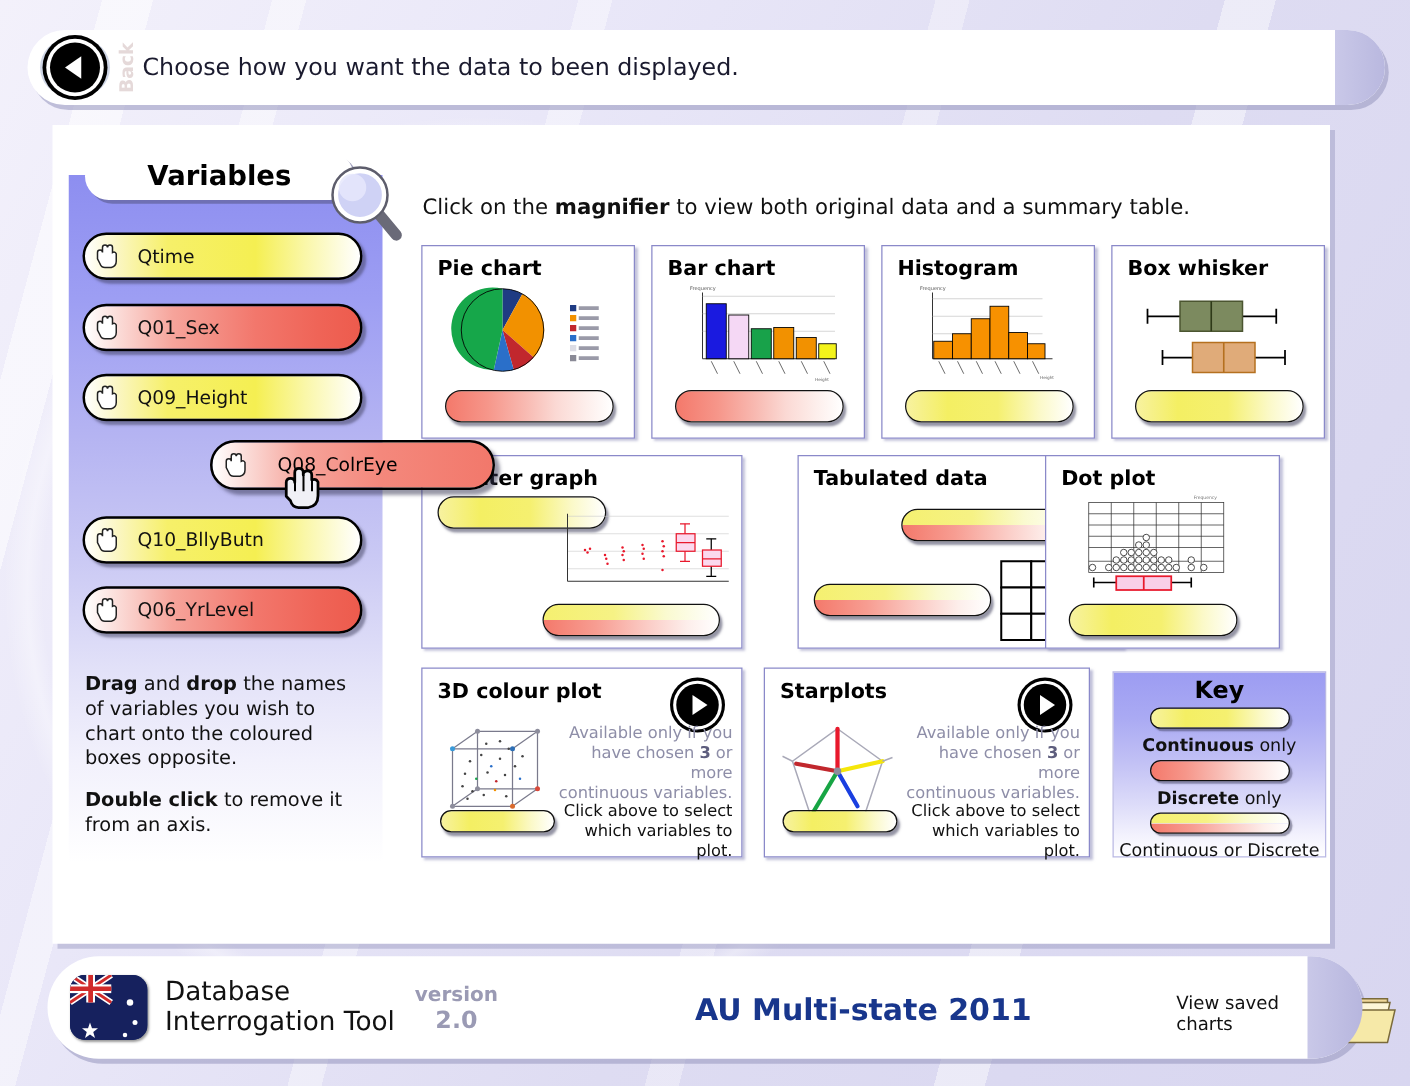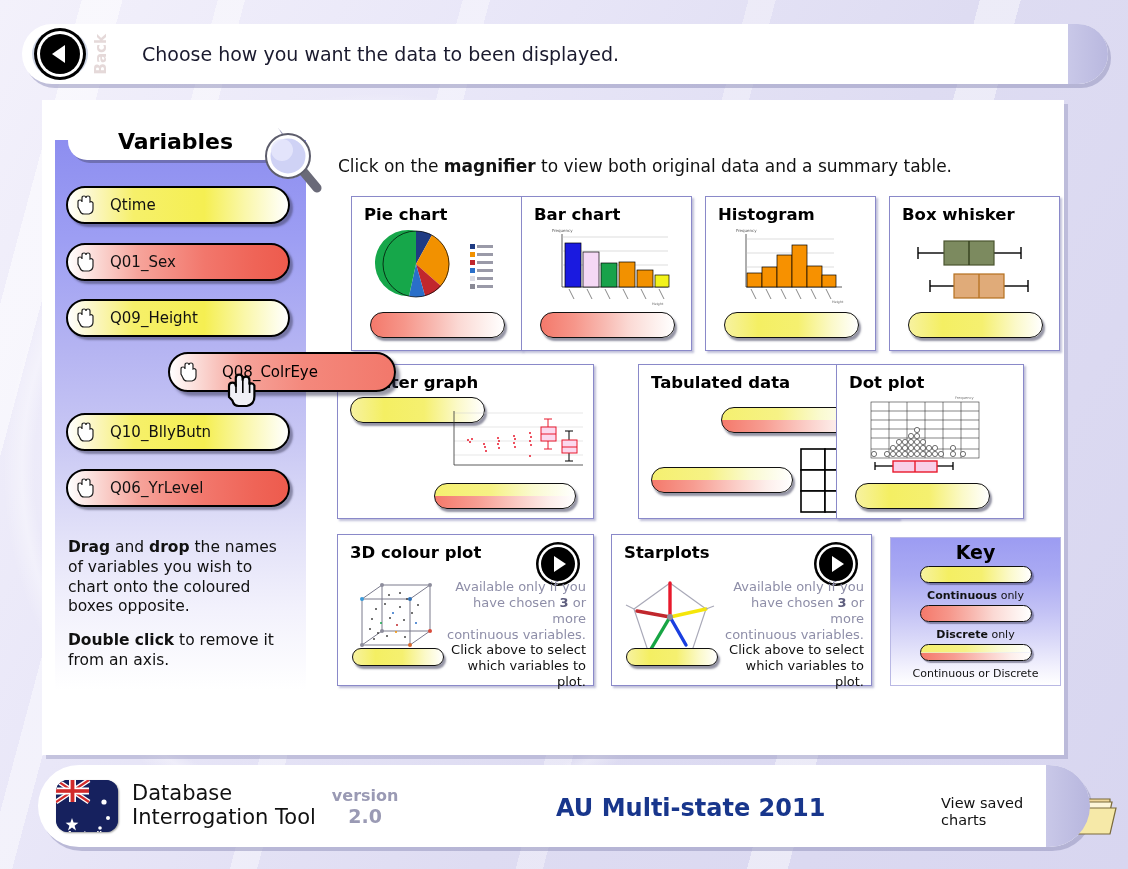--- a/index.html
+++ b/index.html
@@ -47,21 +47,21 @@
     width:40px;height:40px;border-radius:50%;background:#000;
     display:flex;align-items:center;justify-content:center;
     box-shadow:0 0 0 3px #fff, 0 0 0 6px #000;
   }
   .back-tri{ width:0;height:0;border-top:9px solid transparent;border-bottom:9px solid transparent;border-right:13px solid #fff; margin-right:3px;}
   .back-label{
     writing-mode:vertical-rl; transform:rotate(180deg);
     font-size:15px; color:#e5d9d9; font-weight:bold; letter-spacing:0px;
     margin-left:4px;
   }
-  .header-text{ margin-left:32px; font-size:19px; color:#1a1a2e; font-family:"DejaVu Sans",sans-serif;text-align:center;}
+  .header-text{ margin-left:4px; font-size:19px; color:#1a1a2e; font-family:"DejaVu Sans",sans-serif;text-align:center;}
 
   
   .panel{
     position:absolute; left:42px; top:100px; width:1022px; height:655px;
     background:#fff; box-shadow:4px 4px 0 rgba(150,150,190,.45);
   }
 
   
   .sidebar{
     position:absolute; left:55px; top:140px; width:251px; height:550px;
@@ -153,21 +153,21 @@
     position:absolute; left:890px; top:537px; width:171px; height:149px;
     background:linear-gradient(180deg,#9c9cf2 0%,#aaaaf3 25%,#c3c2f5 50%,#dddcf9 72%,#f2f1fd 88%,#ffffff 100%);
     border:1px solid #b9b8e4;
   }
   .key-title{ text-align:center; font-size:19px;font-weight:bold;padding-top:3px;color:#000;}
   .key-row{ text-align:center; margin-top:3px;}
   .key-pill{
     display:inline-block; width:112px; height:17px; border-radius:9px;
     border:1.3px solid #111; box-shadow:2px 2px 1px rgba(60,60,90,.5);
   }
-  .key-cap{ font-size:11px; margin-top:2px; color:#111;}
+  .key-cap{ font-size:14px; margin-top:2px; color:#111;}
   .key-cap b{font-weight:bold;}
 
   
   .footer{
     position:absolute; left:38px; top:765px; width:1052px; height:82px;
     background:#fff; border-radius:41px;
     box-shadow:3px 4px 0 rgba(150,150,190,.55);
     display:flex; align-items:center;
   }
   .footer::after{
@@ -281,21 +281,21 @@
   </p>
   <p>
     <b>Double click</b><span> to remove it from an axis.</span>
   </p>
 </div>
 
 <div class="hint">
   <span>Click on the </span><b>magnifier</b><span> to view both original data and a summary table.</span>
 </div>
 
-<div class="card" style="left:351px;top:196px;width:171px;height:155px">
+<div class="card" style="left:337px;top:196px;width:171px;height:155px">
   <div class="card-title">Pie chart</div>
   <svg style="position:absolute;left:18px;top:28px" width="140" height="78" viewBox="0 0 140 78">
     <g transform="translate(46,39)">
       <path d="M0 0 L0 -33 A33 33 0 0 1 16 -29 Z" fill="#1f3b83"></path>
       <path d="M0 0 L16 -29 A33 33 0 0 1 25 22 Z" fill="#f29100"></path>
       <path d="M0 0 L25 22 A33 33 0 0 1 9 32 Z" fill="#c1272d"></path>
       <path d="M0 0 L9 32 A33 33 0 0 1 -7 32 Z" fill="#2a6fc9"></path>
       <path d="M0 0 L-7 32 A33 33 0 1 1 0 -33 Z" fill="#16a74a"></path>
       <circle cx="0" cy="0" r="33" fill="none" stroke="#000" stroke-width=".7"></circle>
     </g>

